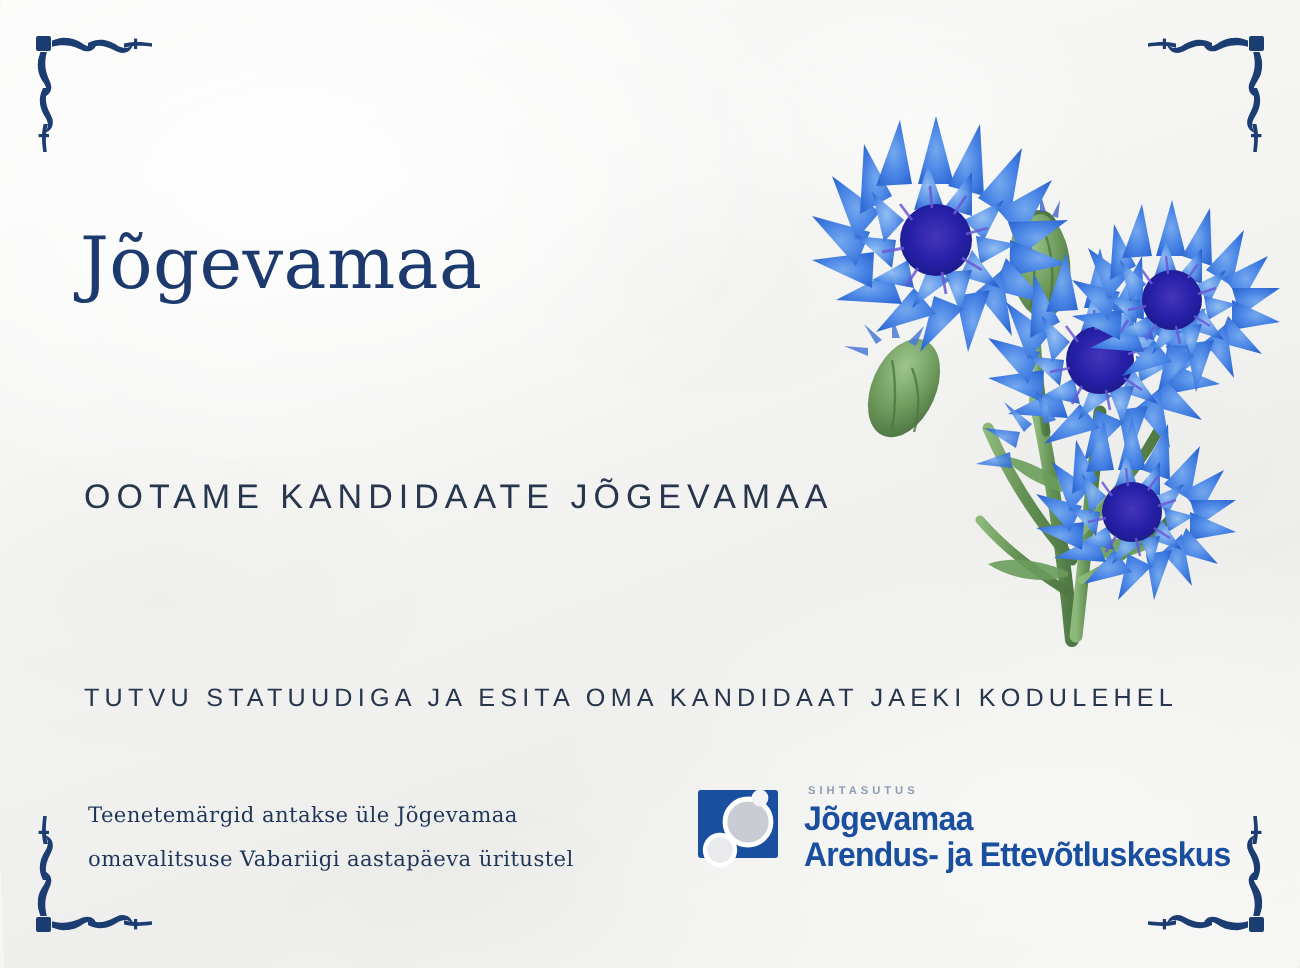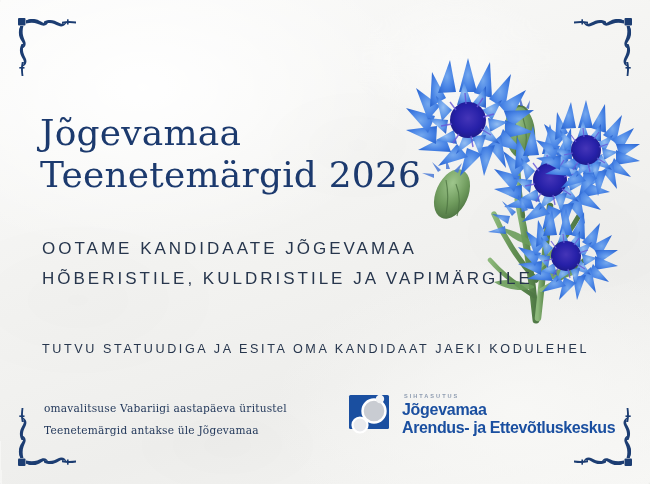--- a/index.html
+++ b/index.html
@@ -426,33 +426,31 @@
         <path d="M118 196 l-16 -10 l18 2 Z"></path>
         <path d="M116 206 l-18 -2 l17 -6 Z"></path>
         <path d="M122 188 l-10 -15 l14 11 Z"></path>
         <path d="M132 184 l-4 -17 l10 15 Z"></path>
       </g>
     </svg>
   </div>
 
   <div class="title">
     <div class="l1">Jõgevamaa</div>
-    <div class="l2">Teenetemärgid 2026</div>
   </div>
 
   <div class="subtitle">
     <div>OOTAME KANDIDAATE JÕGEVAMAA</div>
-    <div>HÕBERISTILE, KULDRISTILE JA VAPIMÄRGILE</div>
   </div>
 
   <div class="cta">TUTVU STATUUDIGA JA ESITA OMA KANDIDAAT JAEKI KODULEHEL</div>
 
   <div class="footnote">
+    <div>Teenetemärgid antakse üle Jõgevamaa</div>
     <div>omavalitsuse Vabariigi aastapäeva üritustel</div>
-    <div>Teenetemärgid antakse üle Jõgevamaa</div>
   </div>
 
   <div class="logo">
     <div class="logo-mark">
       <svg viewBox="0 0 46 46">
         <rect x="1" y="3" width="40" height="34" rx="1.5" fill="#1a4fa0"></rect>
         <circle cx="26" cy="19" r="11.5" fill="#c9ccd2"></circle>
         <circle cx="26" cy="19" r="11.5" fill="none" stroke="#ffffff" stroke-width="2.4"></circle>
         <circle cx="12" cy="33" r="7.5" fill="#e9eaed"></circle>
         <circle cx="12" cy="33" r="7.5" fill="none" stroke="#ffffff" stroke-width="2.2"></circle>

